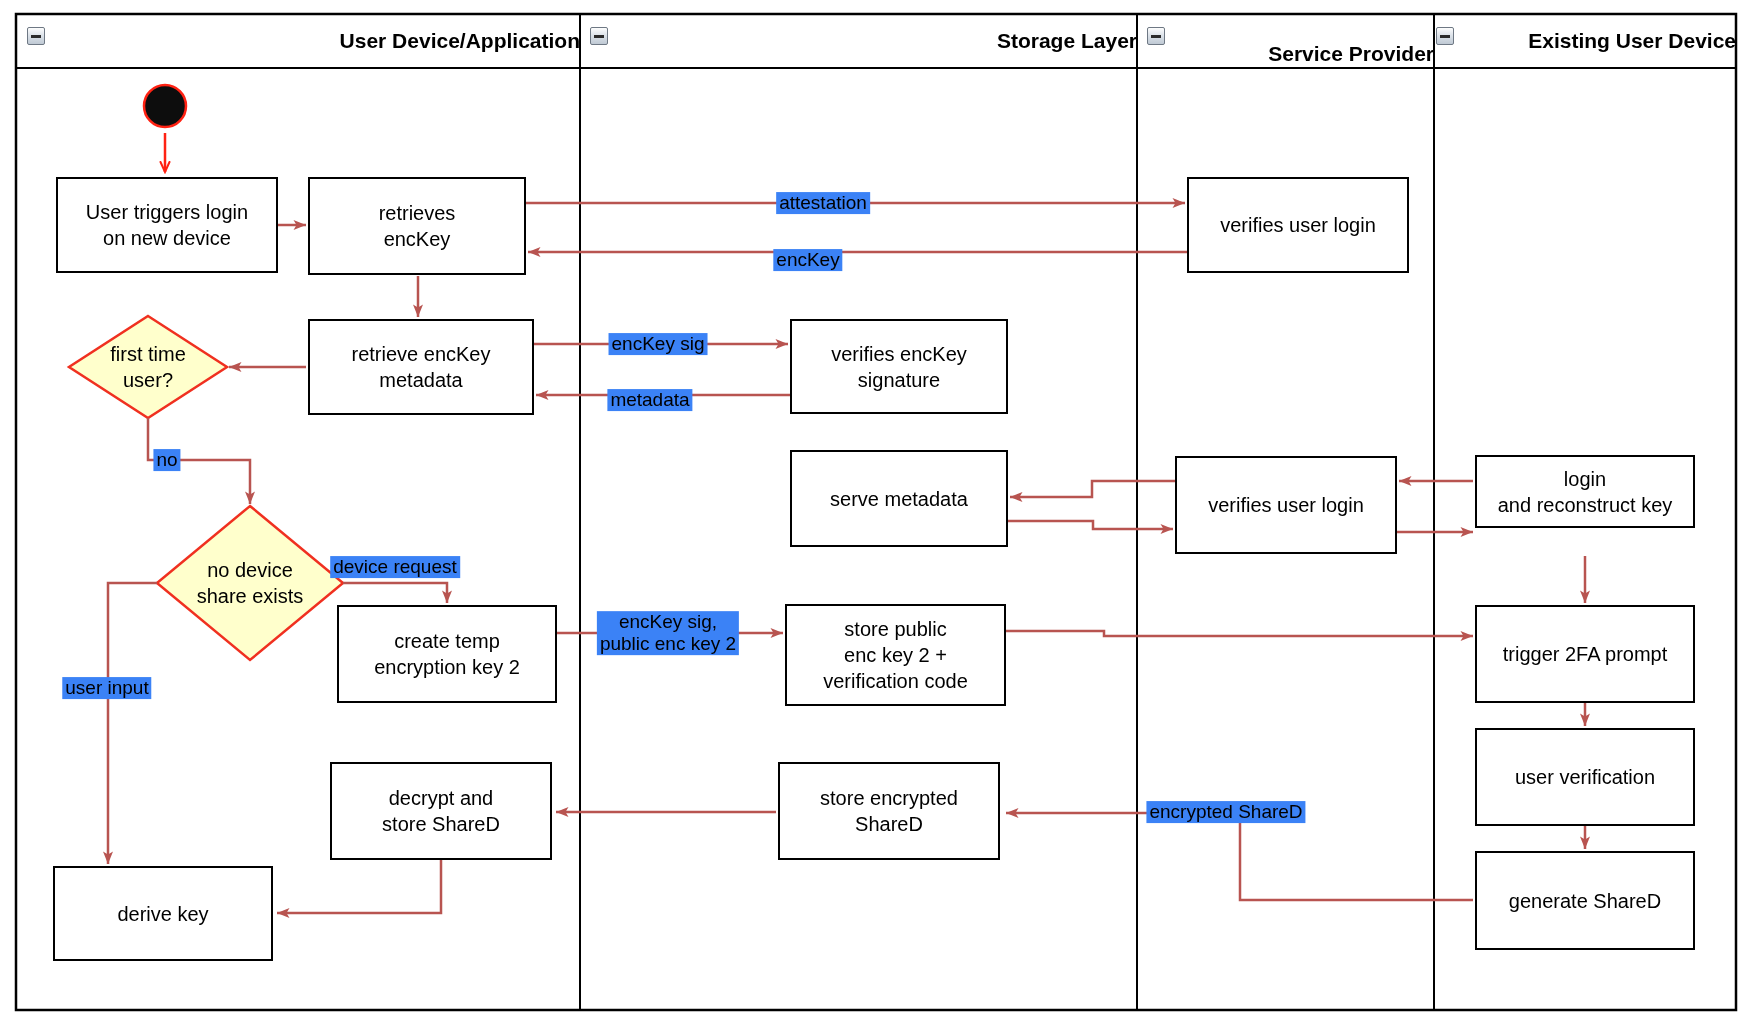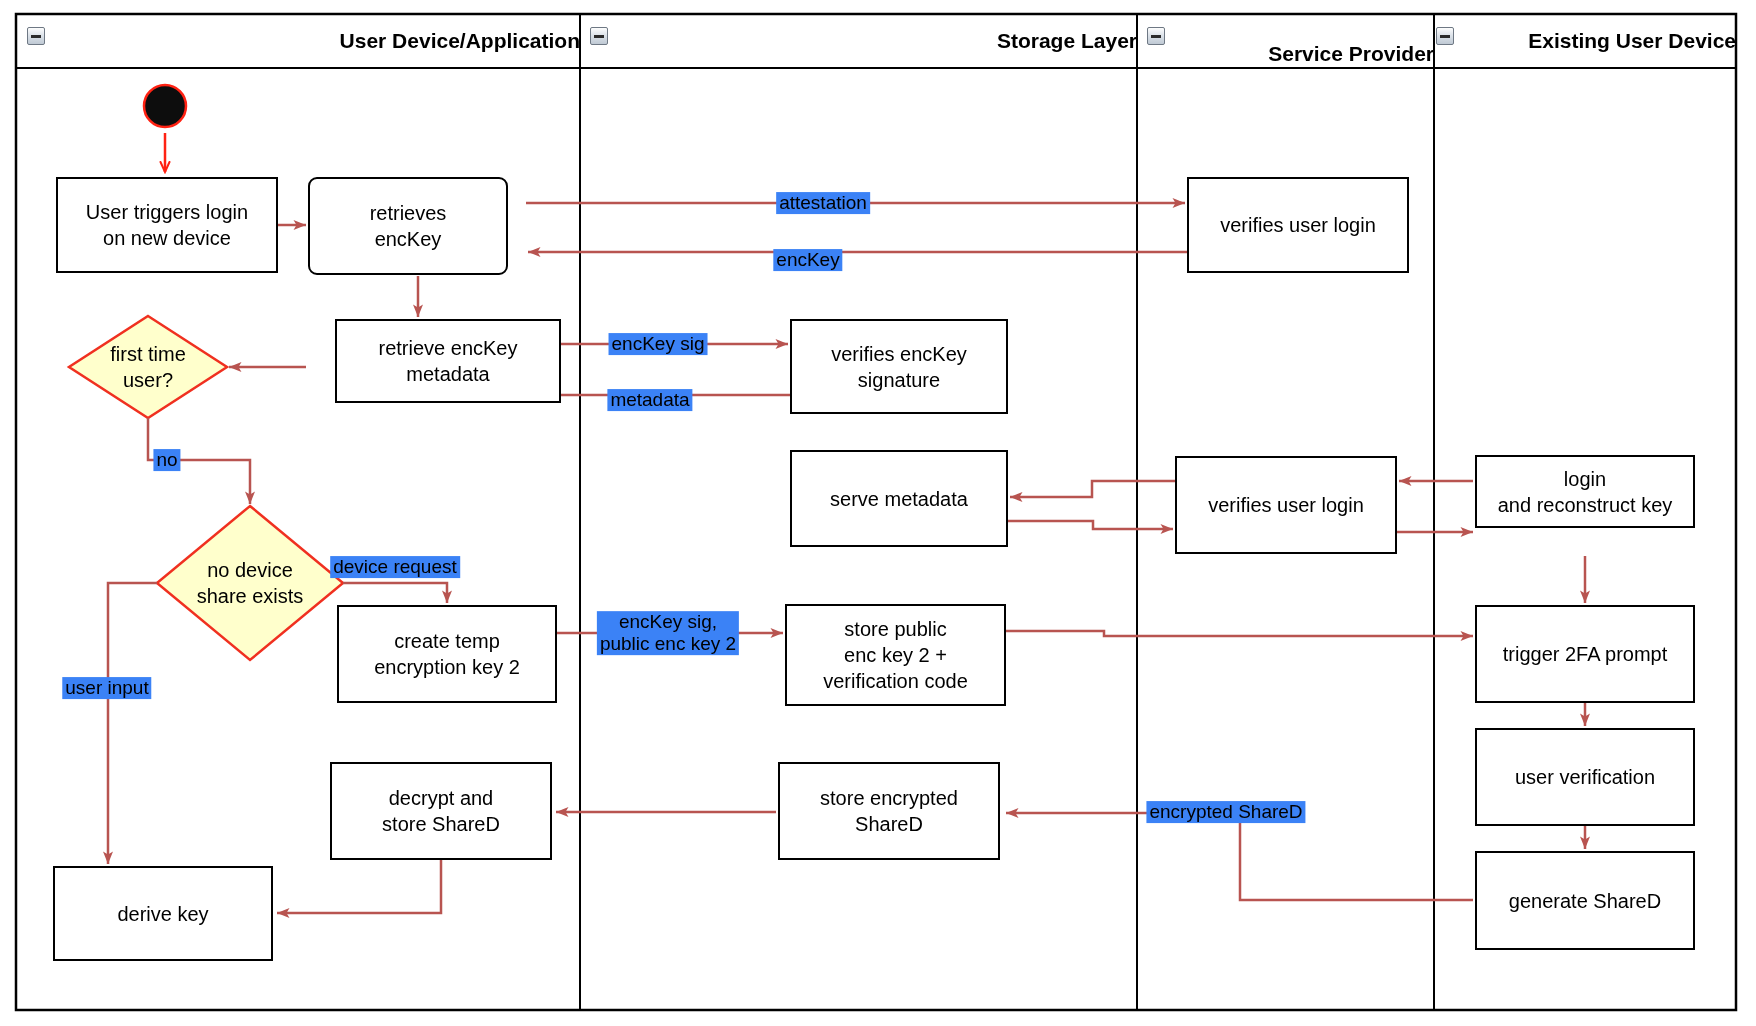--- a/index.html
+++ b/index.html
@@ -122,24 +122,24 @@
     </div>
   <div class="collapse-btn" style="left:1147px;top:27px;">
       <div class="minus-bar"></div>
     </div>
   <div class="collapse-btn" style="left:1436px;top:27px;">
       <div class="minus-bar"></div>
     </div>
 
   <div class="node" style="left:56px;top:177px;width:222px;height:96px;">User triggers login
 on new device</div>
-  <div class="node" style="left:308px;top:177px;width:200px;height:98px;border-radius:9px;">retrieves
+  <div class="node" style="left:308px;top:177px;width:218px;height:98px;">retrieves
 encKey</div>
   <div class="node" style="left:1187px;top:177px;width:222px;height:96px;">verifies user login</div>
-  <div class="node" style="left:308px;top:319px;width:226px;height:84px;margin-left:27px;">retrieve encKey
+  <div class="node" style="left:308px;top:319px;width:226px;height:96px;">retrieve encKey
 metadata</div>
   <div class="node" style="left:790px;top:319px;width:218px;height:95px;">verifies encKey
 signature</div>
   <div class="node" style="left:790px;top:450px;width:218px;height:97px;">serve metadata</div>
   <div class="node" style="left:1175px;top:456px;width:222px;height:98px;">verifies user login</div>
   <div class="node" style="left:1475px;top:455px;width:220px;height:73px;">login
 and reconstruct key</div>
   <div class="node" style="left:337px;top:605px;width:220px;height:98px;">create temp
 encryption key 2</div>
   <div class="node" style="left:785px;top:604px;width:221px;height:102px;">store public

